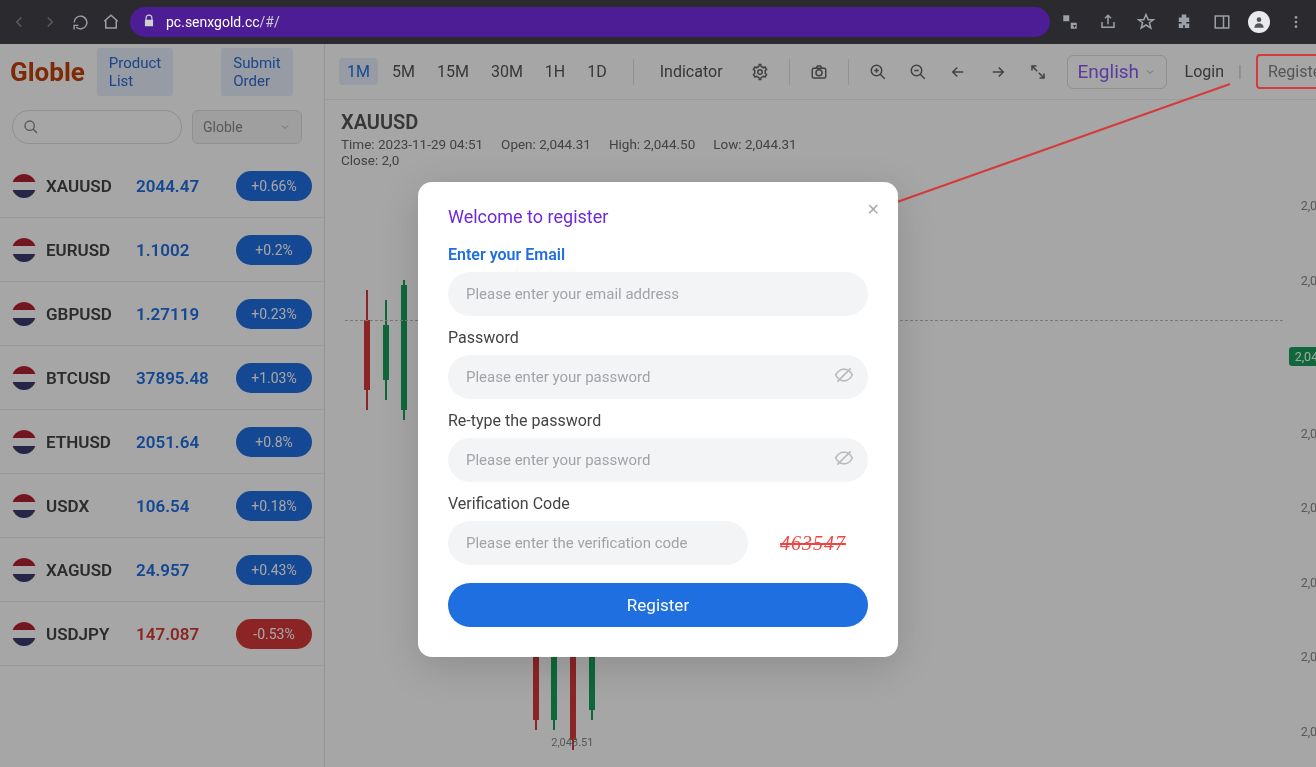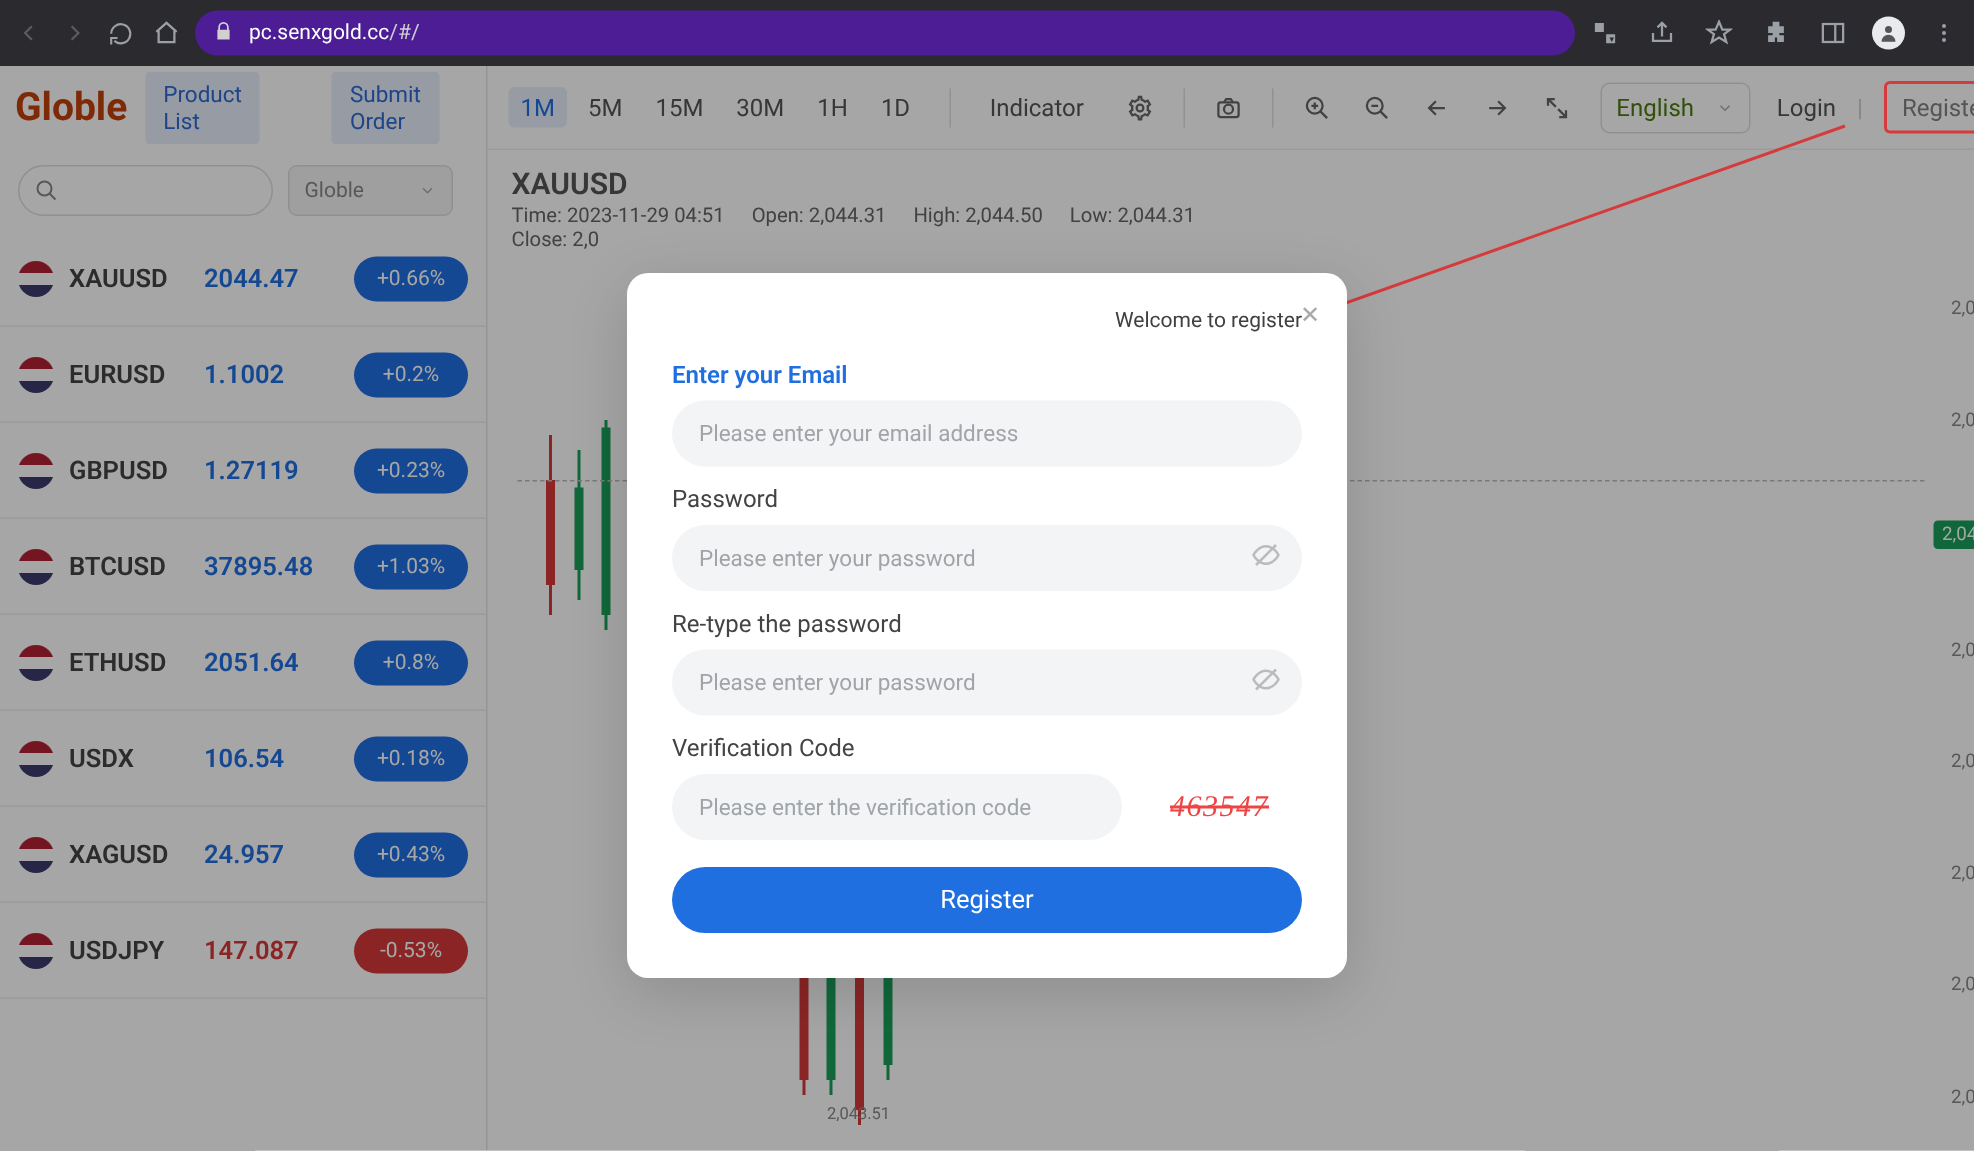--- a/index.html
+++ b/index.html
@@ -36,40 +36,40 @@
 .pct { margin-left: auto; min-width: 76px; height: 30px; border-radius: 15px; background: #1f6fe0; color: #fff; font-size: 14px; display: flex; align-items: center; justify-content: center; }
 .pct.red { background: #d63a3a; }
 
 
 .center-col { flex: 1; display: flex; flex-direction: column; }
 .toolbar { height: 56px; display: flex; align-items: center; gap: 18px; padding: 0 14px; border-bottom: 1px solid #eee; }
 .tf { font-size: 16px; color: #555; cursor: pointer; padding: 4px 8px; }
 .tf.active { background: #e6eefc; color: #1f6fe0; border-radius: 4px; }
 .sep { width: 1px; height: 26px; background: #e0e0e0; }
 .tb-icon { color: #666; width: 22px; height: 22px; display:flex; align-items:center; justify-content:center; cursor:pointer; }
-.lang-select { width: 100px; height: 34px; border: 1px solid #ddd; border-radius: 6px; display: flex; align-items: center; justify-content: space-between; padding: 0 10px; color: #4d7c0f; font-size: 16px; }
+.lang-select { width: 100px; height: 34px; border: 1px solid #ddd; border-radius: 6px; display: flex; align-items: center; justify-content: space-between; padding: 0 10px; color: #8b5cf6; font-size: 19px; }
 .auth-links { display: flex; align-items: center; gap: 14px; color: #555; font-size: 16px; }
 .register-link { border: 2px solid #d63a3a; padding: 6px 10px; border-radius: 4px; color:#555; position:relative; z-index:7;}
 .chart-header { padding: 10px 16px 2px; color: #666; font-size: 14px; }
 .chart-title { font-size: 20px; font-weight: 600; color: #555; margin-bottom: 2px; }
 .chart-info { display: flex; gap: 18px; flex-wrap: wrap; font-size: 13.5px; }
 .chart-area { flex: 1; position: relative; }
 .y-axis { position: absolute; right: 4px; top: 0; bottom: 0; width: 60px; display: flex; flex-direction: column; justify-content: space-between; padding: 28px 0; }
 .y-tick { font-size: 12.5px; color: #888; text-align: right; }
 .y-tick.badge { background: #1aa05a; color: #fff; padding: 2px 6px; border-radius: 3px; }
 .candles { position: absolute; left: 20px; right: 70px; top: 20px; bottom: 20px; }
 .candle { position: absolute; width: 6px; }
 .candle .wick { position: absolute; left: 2px; width: 2px; background: currentColor; }
 .candle .body { position: absolute; left: 0; width: 6px; background: currentColor; }
 .cgreen { color: #1aa05a; }
 .cred { color: #d63a3a; }
 
 
 .modal { position: absolute; z-index: 10; left: 418px; top: 138px; width: 480px; background: #fff; border-radius: 14px; padding: 24px 30px 30px; box-shadow: 0 10px 40px rgba(0,0,0,0.15); }
-.modal-title { text-align: right; font-size: 14px; color: #404040; margin-bottom: 18px; font-weight: 400; }
+.modal-title { text-align: left; font-size: 18px; color: #6d28d9; margin-bottom: 18px; font-weight: 400; }
 .modal-close { position: absolute; right: 18px; top: 18px; color: #aaa; cursor: pointer; font-size: 16px; }
 .m-label { font-size: 16px; color: #444; margin: 12px 0 8px; }
 .m-label.active { color: #1f6fe0; font-weight: 600; }
 .m-input-wrap { position: relative; }
 .m-input { width: 100%; height: 44px; background: #f3f4f6; border: none; border-radius: 22px; padding: 0 18px; font-size: 15px; color: #555; }
 .m-input::placeholder { color: #a0a4a8; }
 .eye-icon { position: absolute; right: 14px; top: 50%; transform: translateY(-50%); color: #bbb; }
 .captcha-wrap { display: flex; gap: 10px; align-items: center; }
 .captcha-img { width: 110px; height: 36px; display:flex; align-items:center; justify-content:center; font-family: cursive; font-size: 20px; color: #ef4444; font-style: italic; letter-spacing: 1px; text-decoration: line-through; }
 .register-btn { width: 100%; height: 44px; border-radius: 22px; background: #1f6fe0; color: #fff; font-size: 17px; border: none; margin-top: 18px; cursor: pointer; }

